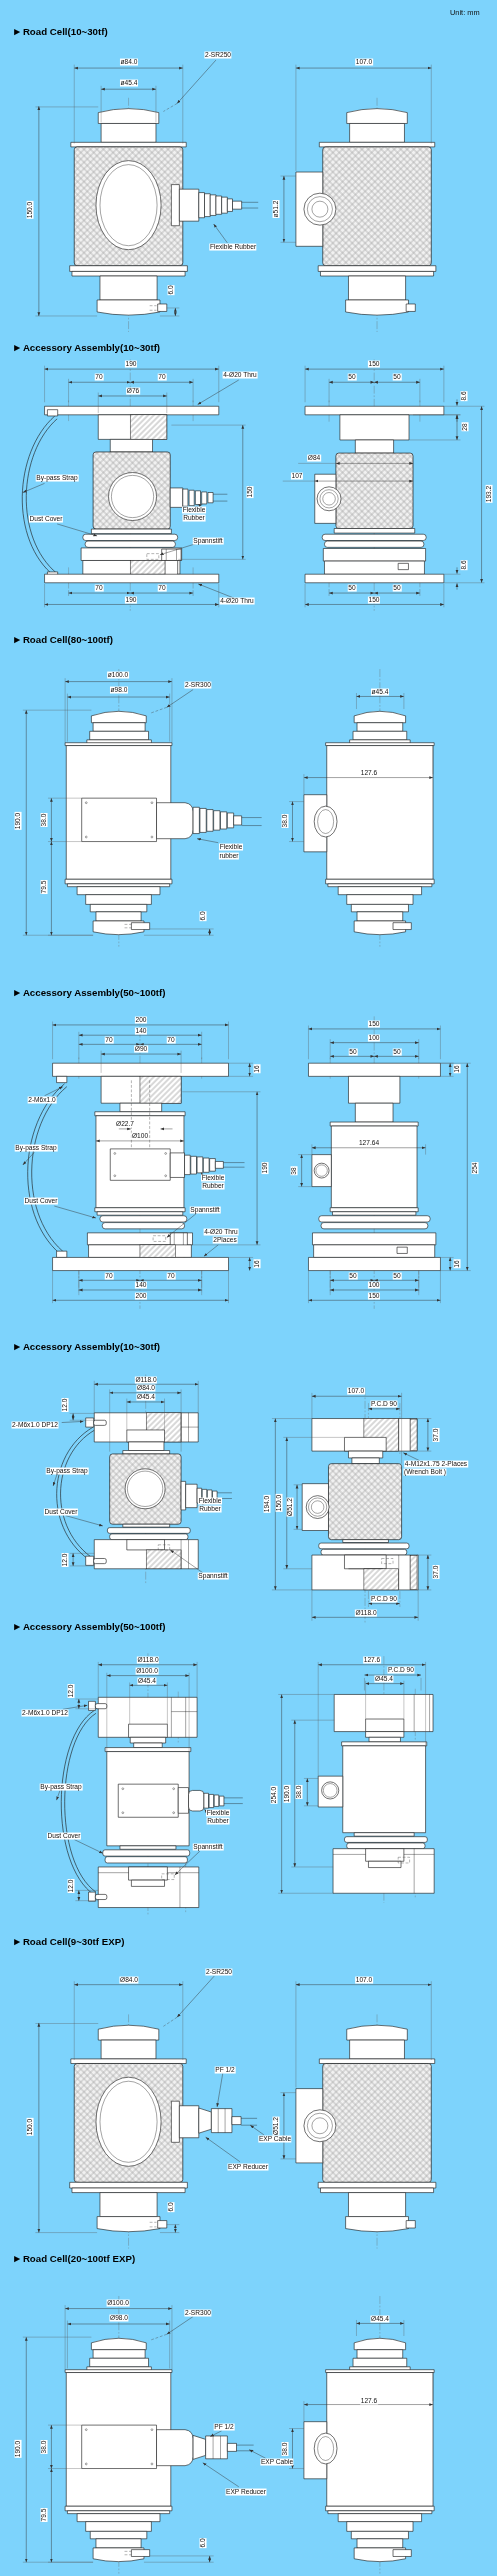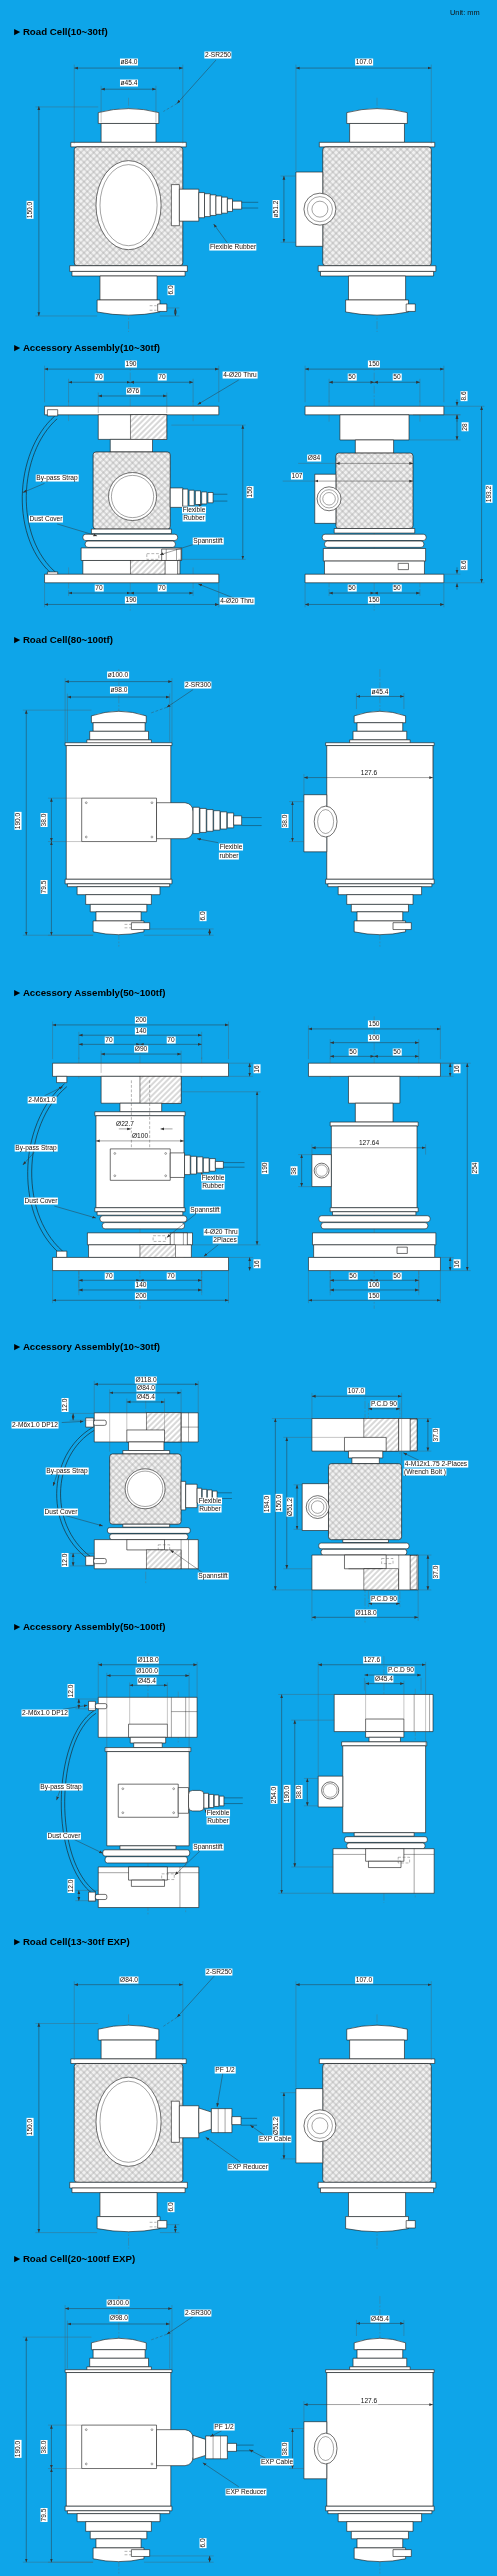--- a/index.html
+++ b/index.html
@@ -1,16 +1,16 @@
 <!DOCTYPE html>
 <html style="font-size:9.1px"><head>
 <meta charset="utf-8">
 <style>
   html,body{margin:0;padding:0;background:#ddd}
-  .sheet{position:relative;width:497px;height:2576px;background:#0ea5e9;overflow:hidden;
+  .sheet{position:relative;width:497px;height:2576px;background:#7dd3fc;overflow:hidden;
          font-family:"Liberation Sans",sans-serif}
   svg{position:absolute;left:0;top:0}
   .lbl{position:absolute;transform:translate(-50%,-50%);font-size:6.6px;line-height:1.05;
        color:#111;background:#fff;padding:0 0.6px;white-space:nowrap;z-index:3}
   .lbl.v{transform:translate(-50%,-50%) rotate(-90deg)}
   .ttl{position:absolute;display:flex;align-items:center;gap:2.9px;font-size:9.7px;font-weight:bold;
        color:#000;white-space:nowrap;z-index:3}
   .ttl .tri{font-size:7.4px}
   .unit{position:absolute;font-size:7.4px;color:#111;z-index:3}
   
@@ -751,21 +751,21 @@
 <span class="lbl" style="left:208px;top:1847px">Spannstift</span>
 <span class="lbl" style="left:372px;top:1660px">127.6</span>
 <span class="lbl" style="left:401px;top:1670px">P.C.D 90</span>
 <span class="lbl" style="left:384px;top:1679px">Ø45.4</span>
 <span class="lbl v" style="left:299px;top:1792px">38.0</span>
 <span class="lbl v" style="left:287px;top:1794px">190.0</span>
 <span class="lbl v" style="left:274px;top:1795px">254.0</span>
 
 <div class="ttl" style="left:14.3px;top:1936px">
       <span class="tri">▶</span>
-      <span>Road Cell(13~30tf EXP)</span>
+      <span>Road Cell(9~30tf EXP)</span>
     </div>
 <span class="lbl" style="left:129px;top:1980px">Ø84.0</span>
 <span class="lbl" style="left:219px;top:1972px">2-SR250</span>
 <span class="lbl v" style="left:30px;top:2127px">150.0</span>
 <span class="lbl" style="left:225px;top:2070px">PF 1/2</span>
 <span class="lbl" style="left:275px;top:2139px">EXP Cable</span>
 <span class="lbl" style="left:248px;top:2167px">EXP Reducer</span>
 <span class="lbl v" style="left:171px;top:2207px">6.0</span>
 <span class="lbl" style="left:364px;top:1980px">107.0</span>
 <span class="lbl v" style="left:276px;top:2126px">Ø51.2</span>

